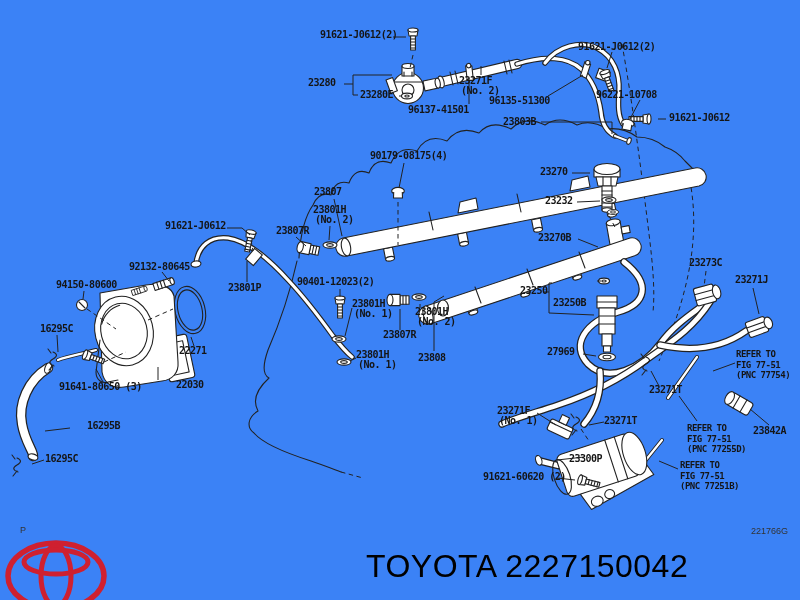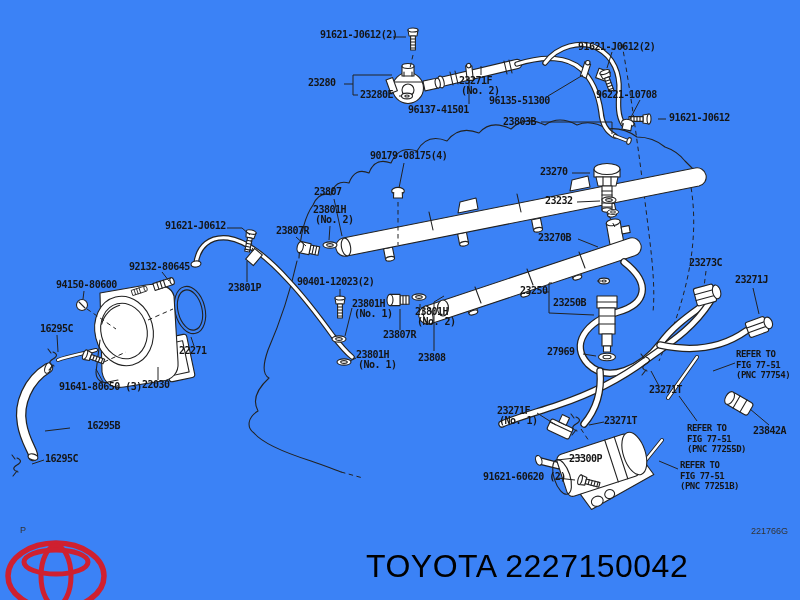--- a/index.html
+++ b/index.html
@@ -319,21 +319,21 @@
       <div class="plabel" style="left: 314px; top: 187px;"><span class="pl-main">23807</span></div>
       <div class="plabel" style="left: 313px; top: 205px;"><span class="pl-main">23801H</span><span class="pl-sub">(No. 2)</span></div>
       <div class="plabel" style="left: 276px; top: 226px;"><span class="pl-main">23807R</span></div>
       <div class="plabel" style="left: 165px; top: 221px;"><span class="pl-main">91621-J0612</span></div>
       <div class="plabel" style="left: 129px; top: 262px;"><span class="pl-main">92132-80645</span></div>
       <div class="plabel" style="left: 56px; top: 280px;"><span class="pl-main">94150-80600</span></div>
       <div class="plabel" style="left: 228px; top: 283px;"><span class="pl-main">23801P</span></div>
       <div class="plabel" style="left: 40px; top: 324px;"><span class="pl-main">16295C</span></div>
       <div class="plabel" style="left: 179px; top: 346px;"><span class="pl-main">22271</span></div>
       <div class="plabel" style="left: 59px; top: 382px;"><span class="pl-main">91641-80650 (3)</span></div>
-      <div class="plabel" style="left: 142px; top: 380px;"><span class="pl-main">22030</span></div>
+      <div class="plabel" style="left: 142px; top: 380px; padding-left: 34px;"><span class="pl-main">22030</span></div>
       <div class="plabel" style="left: 71px; top: 421px; margin-left: 16px;"><span class="pl-main">16295B</span></div>
       <div class="plabel" style="left: 45px; top: 454px;"><span class="pl-main">16295C</span></div>
       <div class="plabel" style="left: 540px; top: 167px;"><span class="pl-main">23270</span></div>
       <div class="plabel" style="left: 545px; top: 196px;"><span class="pl-main">23232</span></div>
       <div class="plabel" style="left: 538px; top: 233px;"><span class="pl-main">23270B</span></div>
       <div class="plabel" style="left: 689px; top: 258px;"><span class="pl-main">23273C</span></div>
       <div class="plabel" style="left: 735px; top: 275px;"><span class="pl-main">23271J</span></div>
       <div class="plabel" style="left: 553px; top: 261px; margin-top: 37px;"><span class="pl-main">23250B</span></div>
       <div class="plabel" style="left: 520px; top: 286px;"><span class="pl-main">23250</span></div>
       <div class="plabel" style="left: 547px; top: 347px;"><span class="pl-main">27969</span></div>

